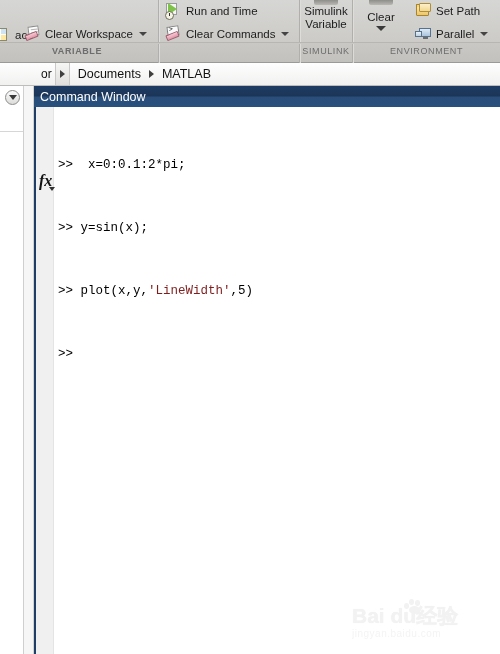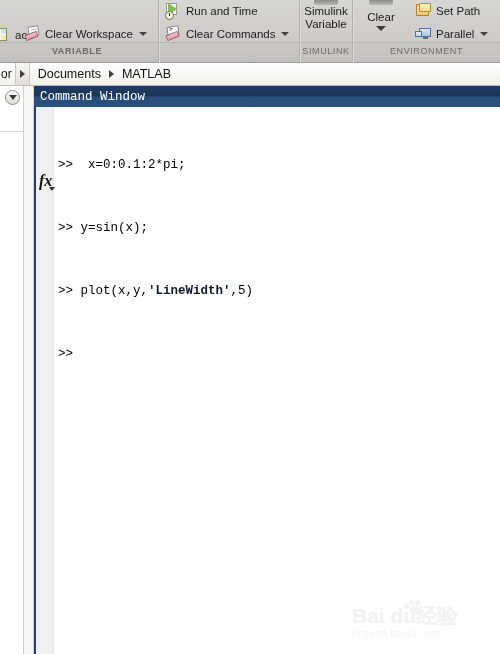--- a/index.html
+++ b/index.html
@@ -277,20 +277,21 @@
   
   .crumbbar {
     position: absolute;
     left: 0; top: 63px;
     width: 500px; height: 23px;
     background: linear-gradient(to bottom,#fefefe,#f1f1f0);
     border-bottom: 1px solid #bdbdbb;
     box-sizing: border-box;
     display: flex;
     align-items: center;
+    padding-left: 40px;
   }
   .crumb-lead {
     font-size: 12px;
     color: #111;
     padding-left: 1px;
     font-family: "Liberation Sans", sans-serif;
   }
   .crumb-btn {
     width: 15px; height: 22px;
     display: flex; align-items: center; justify-content: center;
@@ -376,21 +377,21 @@
     width: 466px; height: 21px;
     background: linear-gradient(to bottom,#1e3c63 0%, #1b3557 48%, #2a4e79 52%, #27517f 100%);
     box-sizing: border-box;
     display: flex;
     align-items: center;
   }
   .cw-title .t {
     color: #ffffff;
     font-size: 12.5px;
     padding-left: 6px;
-    font-family: Liberation Mono, monospace;
+    font-family: Liberation Sans, sans-serif;
   }
   .cw-body {
     position: absolute;
     left: 0; top: 21px;
     width: 466px; height: 547px;
     background: #ffffff;
     border-left: 2px solid #1f3f66;
     box-sizing: border-box;
   }
   .cw-gutter {
@@ -423,21 +424,21 @@
     position: absolute;
     left: 22px; top: 5px;
     font-family: "Liberation Mono", monospace;
     font-size: 12.5px;
     color: #000;
     line-height: 20px;
     white-space: pre;
   }
   .cw-lines .ln { height: 20px; margin-top: 43px; }
   .prompt { color: #000; }
-  .str { color: #0f172a; font-weight: bold; }
+  .str { color: #7f1d1d; }
 
   
   .wm {
     position: absolute;
     left: 352px; top: 604px;
     width: 144px; height: 44px;
     opacity: 1;
     pointer-events: none;
   }
   .wm-row1 {

